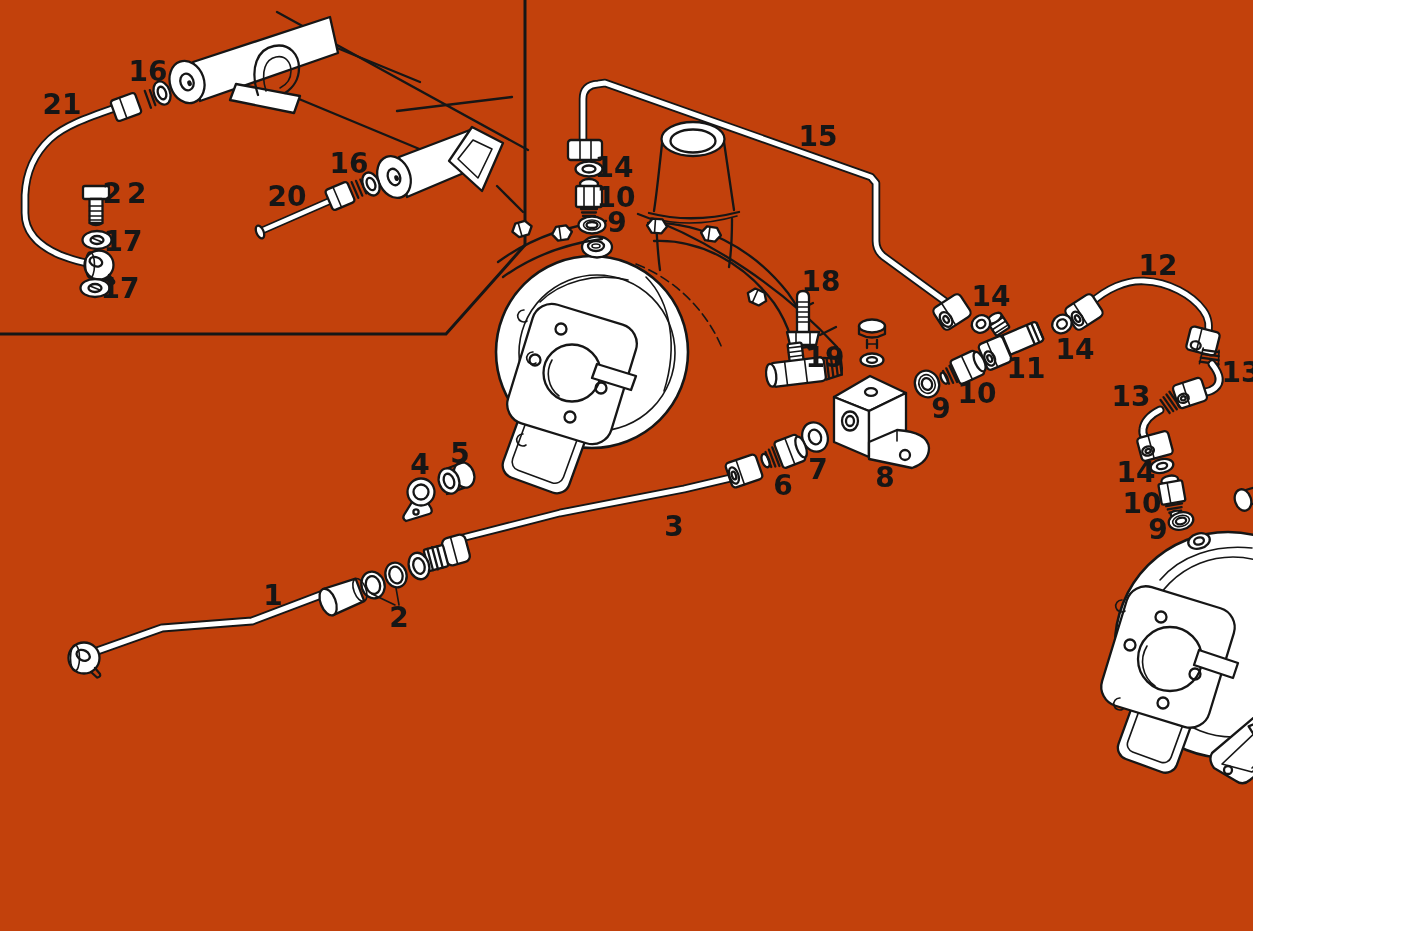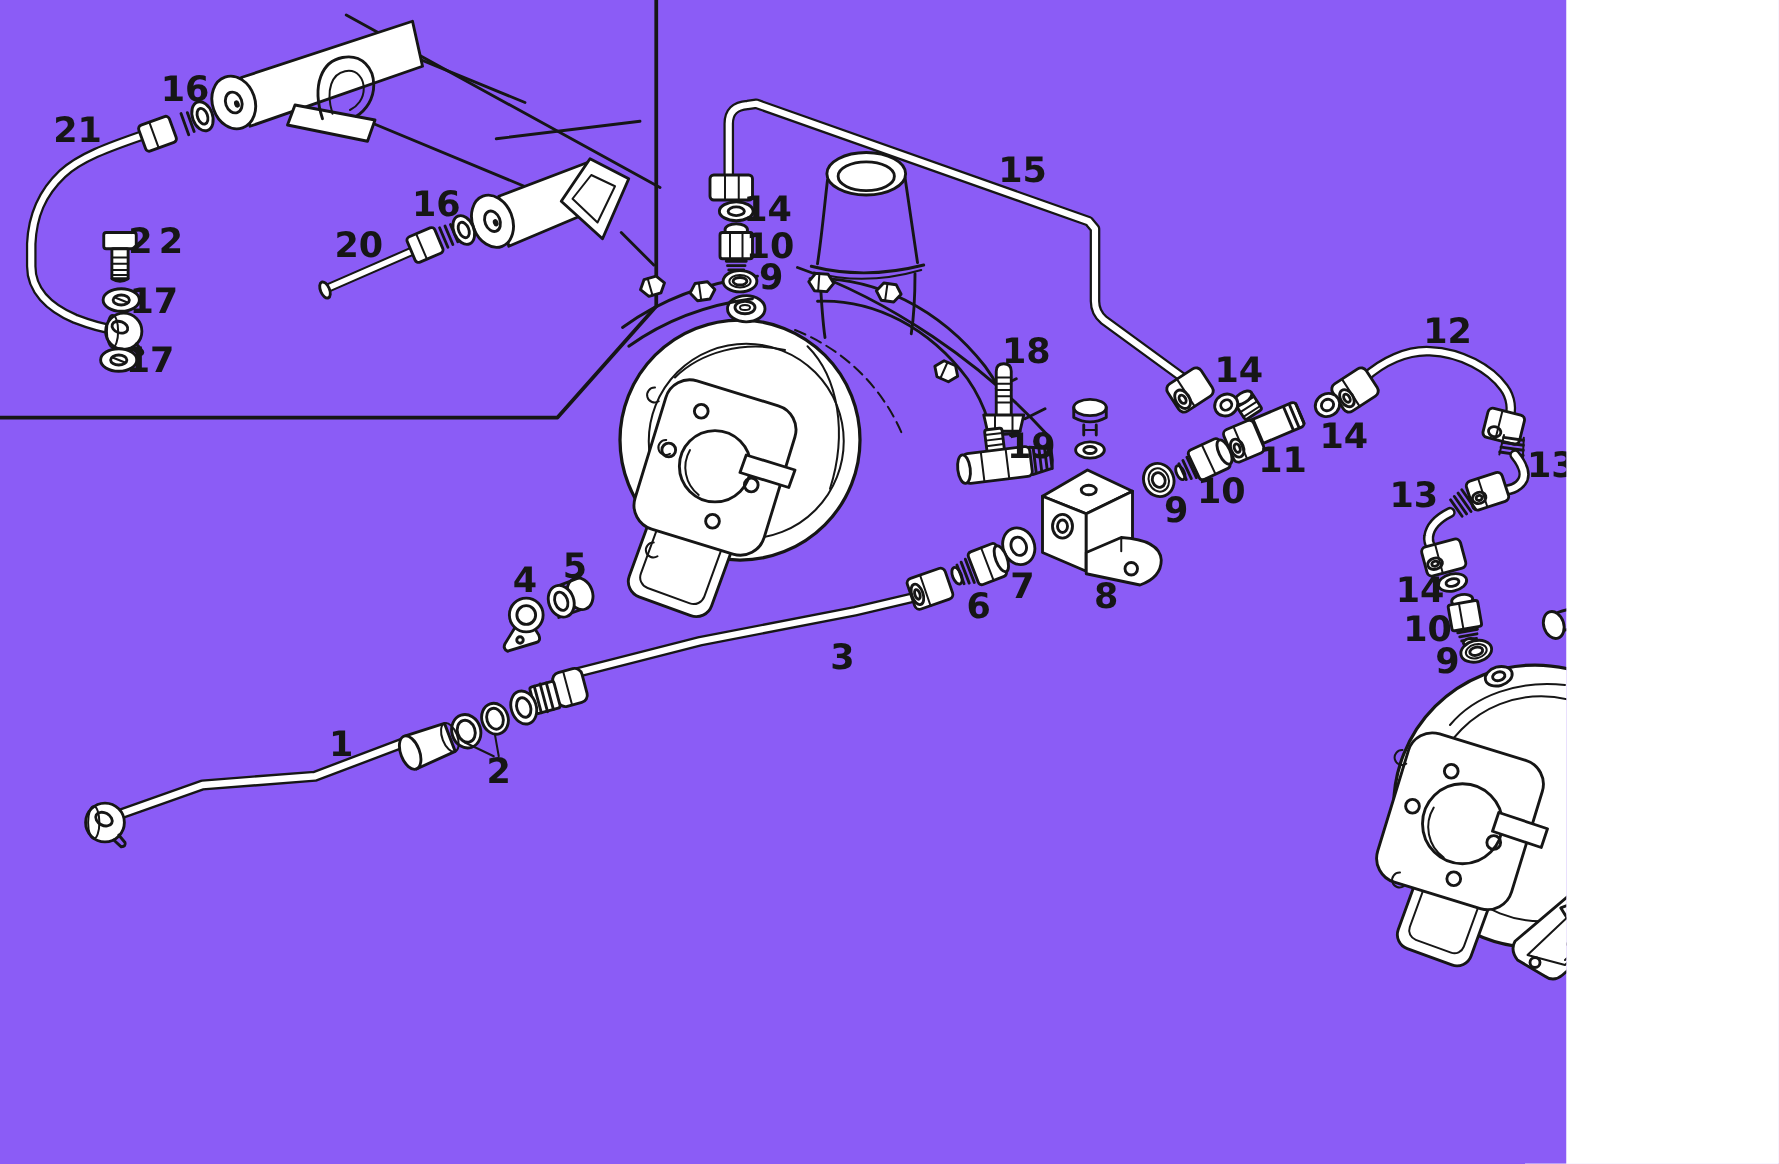--- a/index.html
+++ b/index.html
@@ -1,16 +1,16 @@
 <!DOCTYPE html>
 <html><head>
 <meta charset="utf-8">
 <style>
   html,body{margin:0;padding:0;background:#ffffff;}
-  .stage{position:relative;width:1253px;height:931px;background:#8b5cf6;overflow:hidden;
+  .stage{position:relative;width:1253px;height:931px;background:#c2410c;overflow:hidden;
          font-family:"DejaVu Sans",sans-serif;text-decoration:underline;}
   svg{display:block}
   
   .k  {stroke:#161616;fill:none;stroke-width:2.3;stroke-linecap:round;stroke-linejoin:round}
   .k3 {stroke:#161616;fill:none;stroke-width:3;stroke-linecap:round;stroke-linejoin:round}
   .kt {stroke:#161616;fill:none;stroke-width:1.6;stroke-linecap:round;stroke-linejoin:round}
   .wf {fill:#ffffff;stroke:#161616;stroke-width:2.3;stroke-linejoin:round}
   .wf3{fill:#ffffff;stroke:#161616;stroke-width:2.6;stroke-linejoin:round}
   .cas{fill:none;stroke:#161616;stroke-linecap:round;stroke-linejoin:round}
   .cor{fill:none;stroke:#ffffff;stroke-linecap:round;stroke-linejoin:round}

